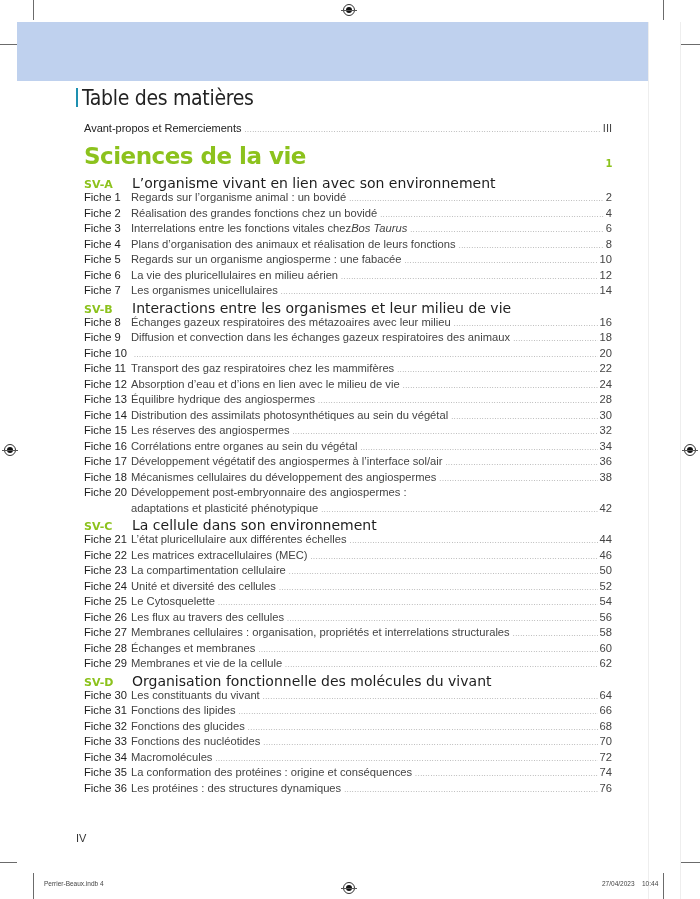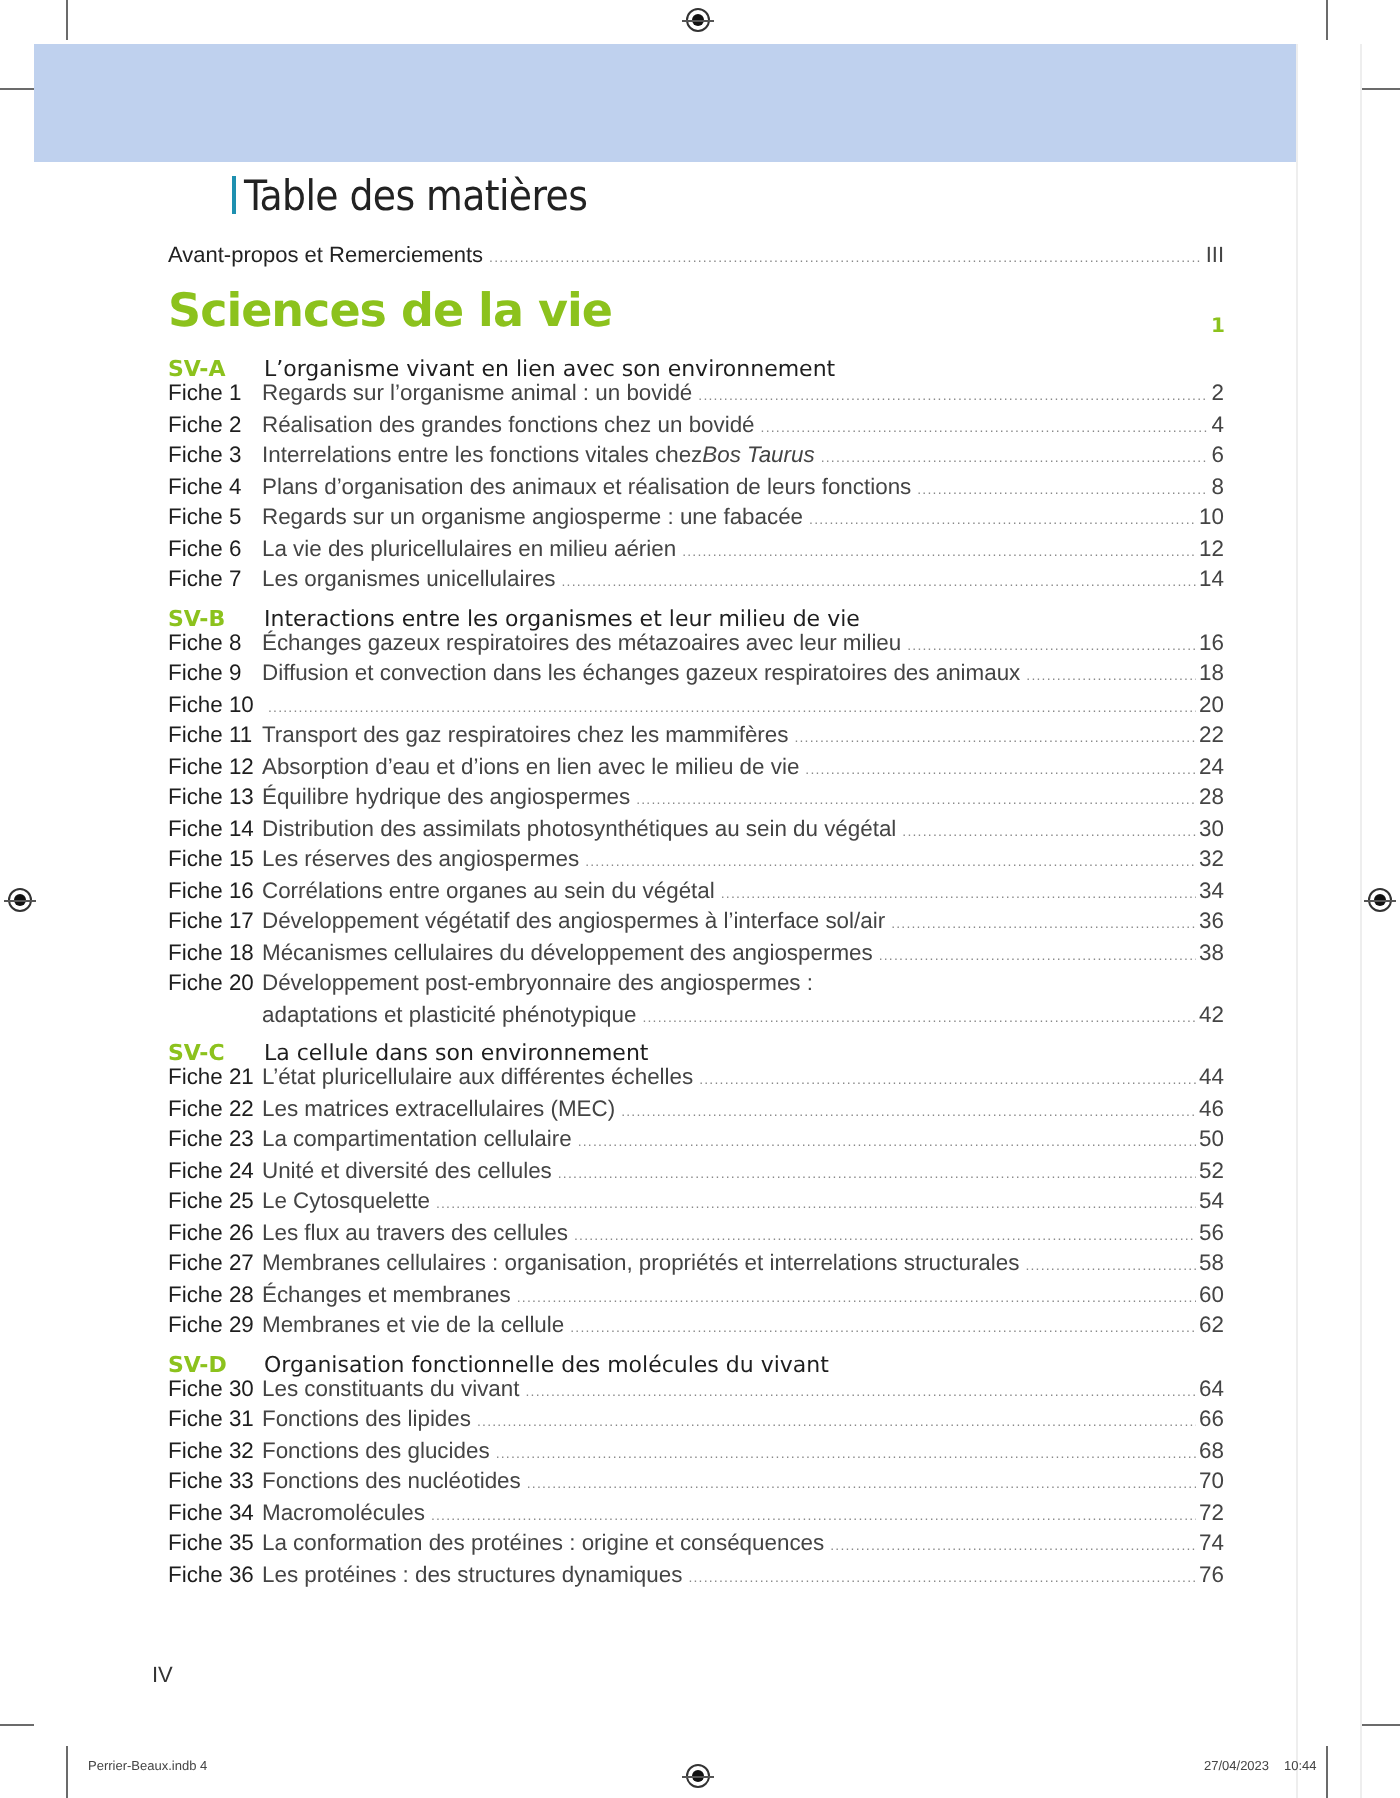--- a/index.html
+++ b/index.html
@@ -18,21 +18,21 @@
   .reg::before { content: ""; width: 6px; height: 6px; background: #111; border-radius: 50%; }
   .reg::after { content: ""; position: absolute; left: -3px; right: -3px; top: 50%; height: 1px; background: #555; }
   .band {
     position: absolute; left: 17px; top: 22px; width: 631px; height: 59px;
     background: #bfd1ee;
   }
   .page-edge { position: absolute; top: 22px; bottom: 0; width: 1px; background: #eeeeee; }
   .title {
     position: absolute; left: 76px; top: 86px;
     font-family: "DejaVu Sans", sans-serif; font-size: 21px; color: #222;
-    letter-spacing: -0.3px; font-stretch: condensed; margin-left: 40px;
+    letter-spacing: -0.3px; font-stretch: condensed;
   }
   .title .bar {
     display: inline-block; width: 2px; height: 19px; background: #1e90b0;
     vertical-align: -2px; margin-right: 4px;
   }
   .toc { position: absolute; left: 84px; width: 528px; font-size: 11.2px; }
   .row { display: flex; align-items: baseline; height: 15.5px; white-space: nowrap; }
   .label { font-weight: normal; color: #1e1e1e; width: 47px; flex: none; }
   .text { color: #444; flex: none; }
   .dots {
@@ -48,21 +48,21 @@
     display: flex; justify-content: space-between; align-items: flex-end;
     color: #8cc21d; font-weight: bold; font-size: 23px;
     font-family: "DejaVu Sans", sans-serif; letter-spacing: -0.5px;
   }
   .section-title .num { font-size: 10px; margin-right: 0; }
   .part {
     display: flex; align-items: flex-end; height: 16px; font-size: 11.5px;
     font-family: "DejaVu Sans", sans-serif;
   }
   .part .code { color: #8cc21d; font-weight: bold; width: 48px; flex: none; font-size: 11px; }
-  .part .ptitle { color: #1e1e1e; font-size: 11px; }
+  .part .ptitle { color: #1e1e1e; font-size: 14px; }
   .indent { padding-left: 47px; }
   .folio { position: absolute; left: 76px; top: 832px; font-size: 11px; color: #333; }
   .slug { position: absolute; top: 880px; font-size: 6.5px; color: #444; }
 </style>
 </head>
 <body>
 
 <div class="crop" style="left:33px;top:0;width:1px;height:20px;"></div>
 <div class="crop" style="left:663px;top:0;width:1px;height:20px;"></div>
 <div class="crop" style="left:0;top:44px;width:17px;height:1px;"></div>

